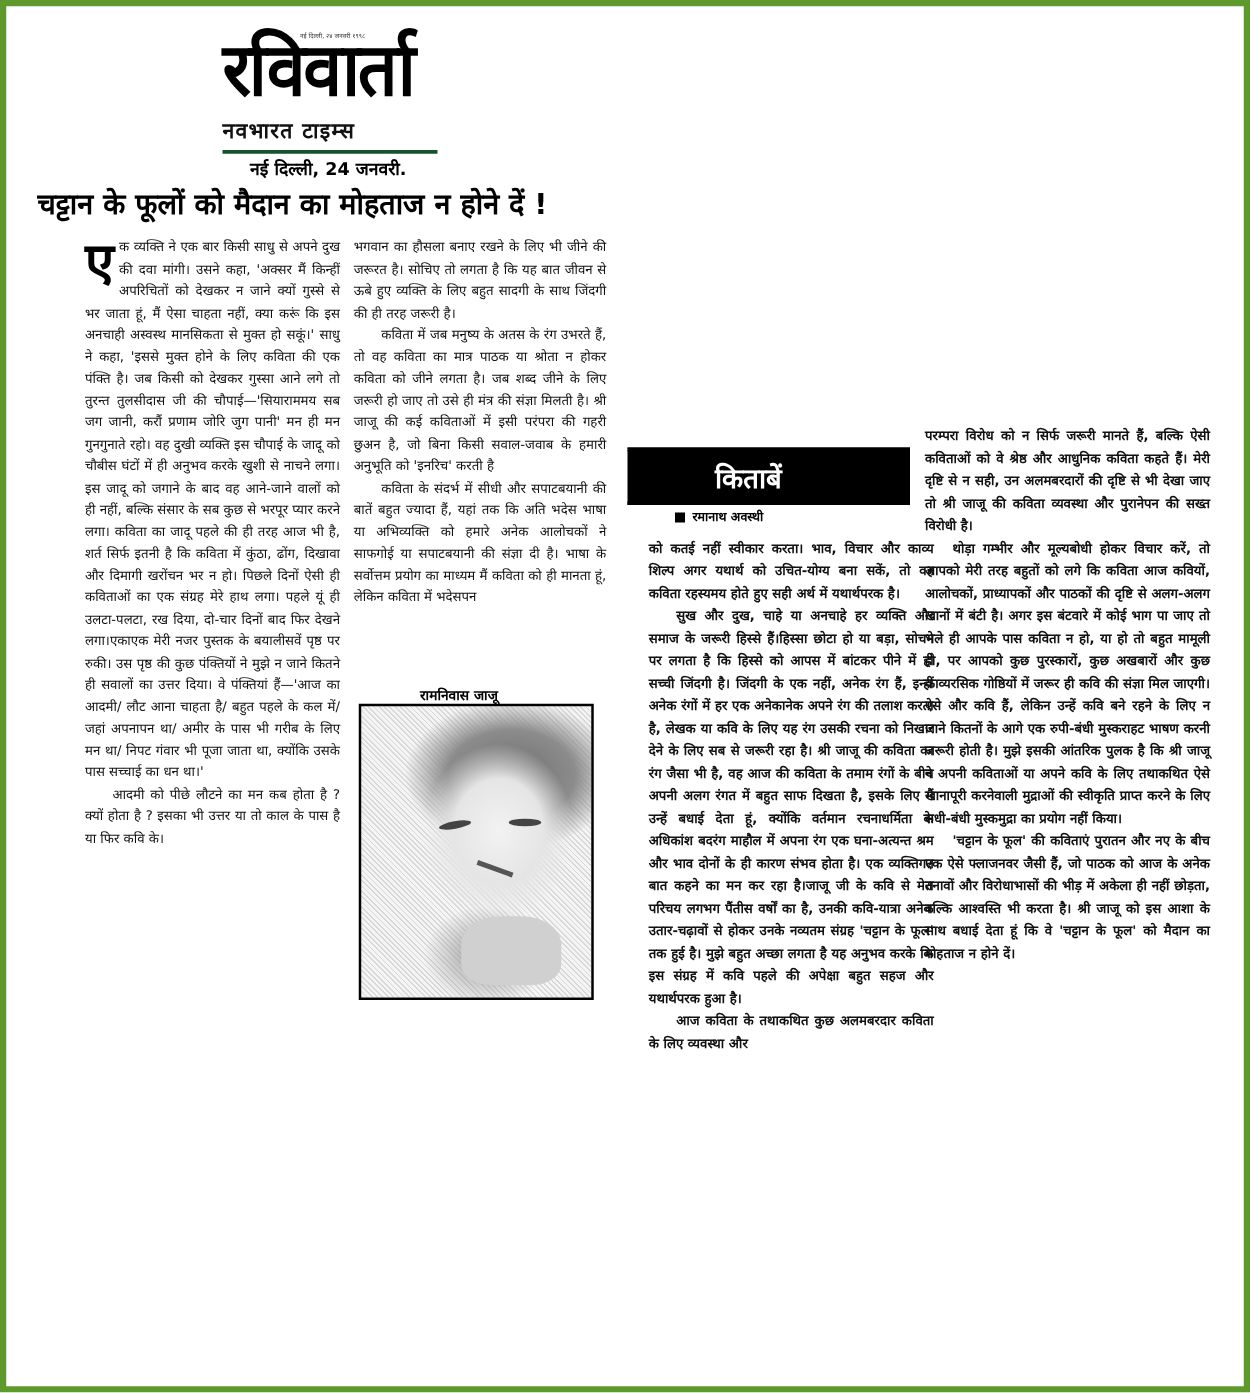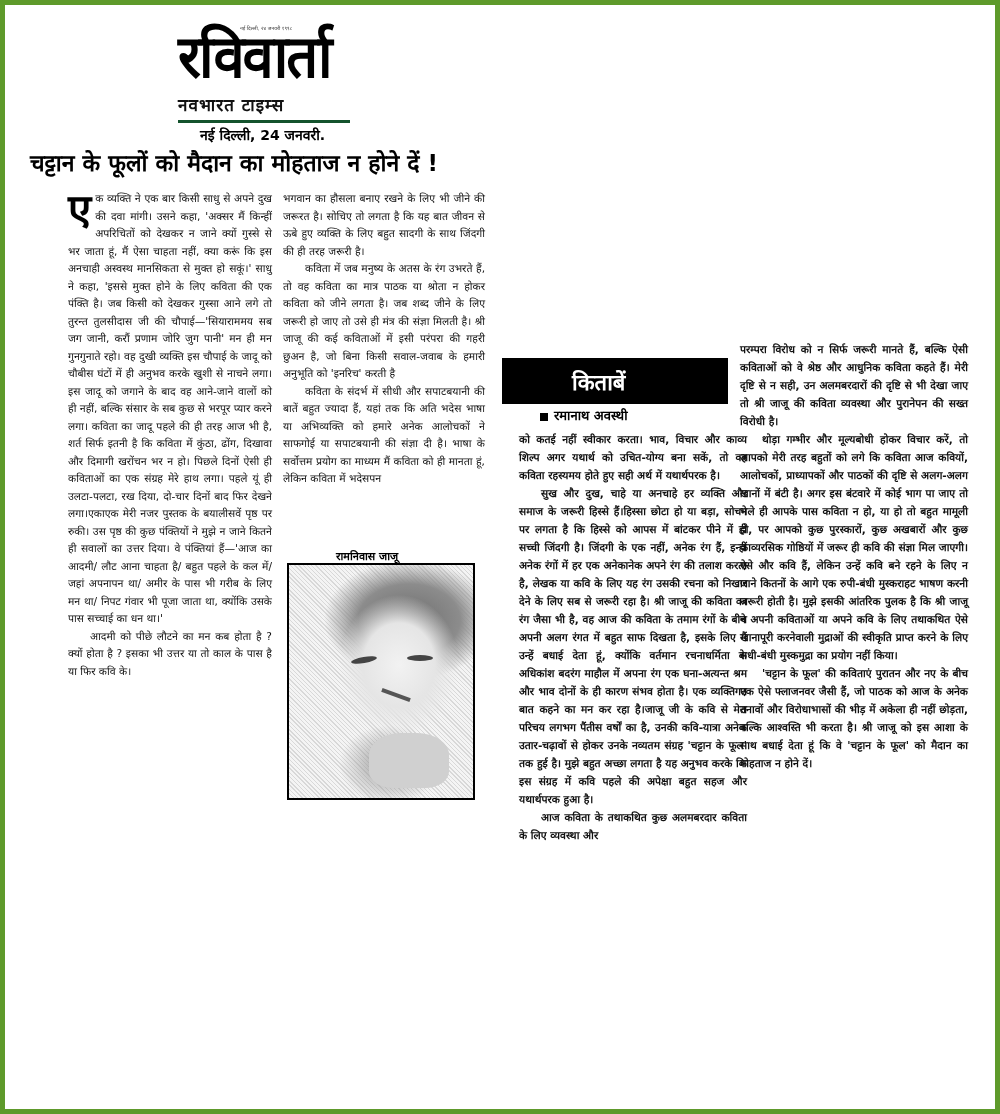--- a/index.html
+++ b/index.html
@@ -59,21 +59,21 @@
   .photo .mouth { position: absolute; left: 92px; top: 128px; width: 30px; height: 4px; background: #555; transform: rotate(20deg); }
   .photo .hand { position: absolute; left: 80px; top: 168px; width: 80px; height: 55px; background: #d0d0d0; border-radius: 40% 40% 30% 30%; }
   .section-banner {
     position: absolute; left: 502px; top: 358px; width: 226px; height: 40px; background: #000;
     border-top: 3px double #000; border-bottom: 3px solid #000;
   }
   .section-banner span {
     position: absolute; left: 70px; top: 5px; color: #fff; font-weight: 700; font-size: 22px;
   }
   .byline {
-    position: absolute; left: 540px; top: 406px; font-weight: 900; font-size: 13px; color: #000; white-space: nowrap;
+    position: absolute; left: 540px; top: 406px; font-weight: 900; font-size: 10px; color: #000; white-space: nowrap;
   }
   .byline .sq { display: inline-block; width: 8px; height: 8px; background: #000; margin-right: 6px; vertical-align: middle; }
   .bookinfo-sq { display: inline-block; width: 7px; height: 7px; background: #000; margin-right: 4px; }
 </style>
 </head>
 <body>
 
 <div class="frame"></div>
 
 <div class="masthead">

